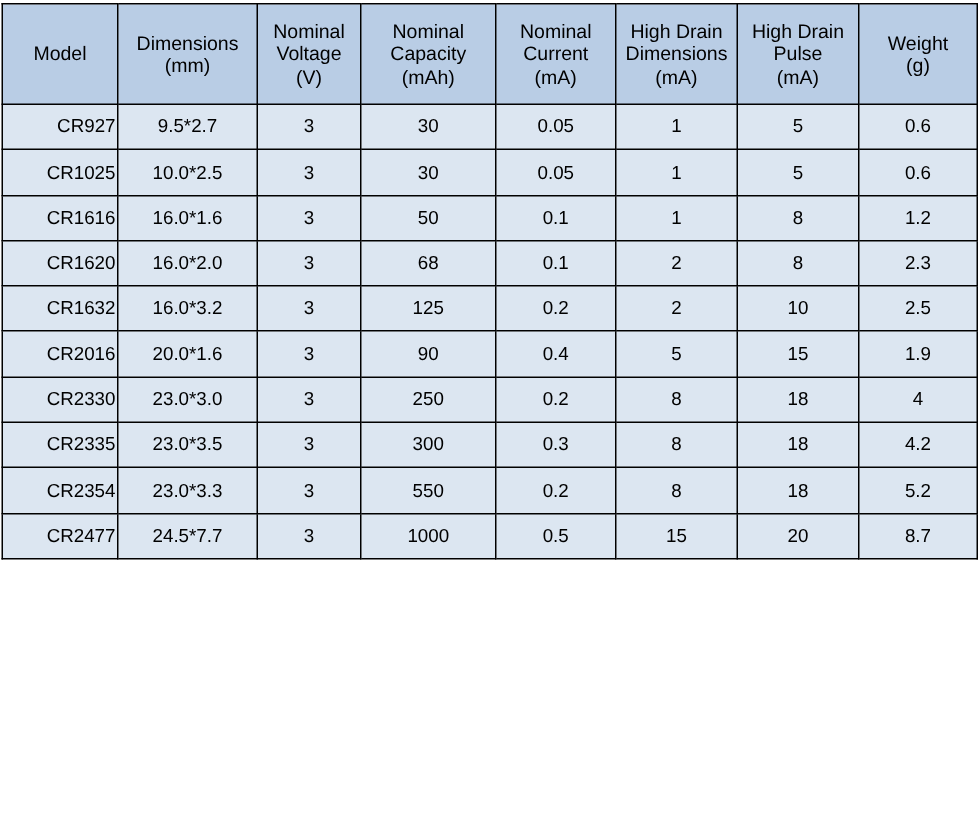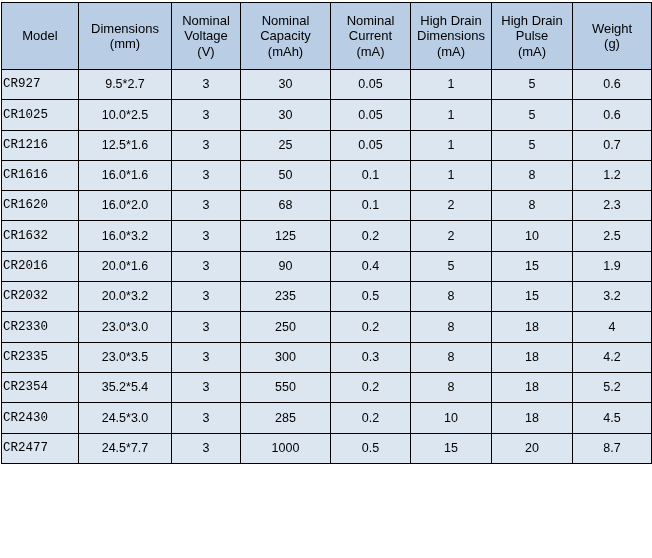--- a/index.html
+++ b/index.html
@@ -34,22 +34,21 @@
     background: #b9cde5;
     height: 62px;
     font-weight: normal;
     font-size: 13px;
   }
   #spec-table tbody td {
     background: #dce6f1;
     height: 25.3px;
   }
   #spec-table tbody td.model-cell {
-    text-align: left;
-    font-family: Liberation Mono, monospace;
+    text-align: right;
   }
   
   col.c0 { width: 77px; }
   col.c1 { width: 93px; }
   col.c2 { width: 69px; }
   col.c3 { width: 90px; }
   col.c4 { width: 80px; }
   col.c5 { width: 81px; }
   col.c6 { width: 81px; }
   col.c7 { width: 79px; }
@@ -95,30 +94,20 @@
         <td class="model-cell">CR1025</td>
         <td>10.0*2.5</td>
         <td>3</td>
         <td>30</td>
         <td>0.05</td>
         <td>1</td>
         <td>5</td>
         <td>0.6</td>
       </tr>
       <tr>
-        <td class="model-cell">CR1216</td>
-        <td>12.5*1.6</td>
-        <td>3</td>
-        <td>25</td>
-        <td>0.05</td>
-        <td>1</td>
-        <td>5</td>
-        <td>0.7</td>
-      </tr>
-      <tr>
         <td class="model-cell">CR1616</td>
         <td>16.0*1.6</td>
         <td>3</td>
         <td>50</td>
         <td>0.1</td>
         <td>1</td>
         <td>8</td>
         <td>1.2</td>
       </tr>
       <tr>
@@ -145,30 +134,20 @@
         <td class="model-cell">CR2016</td>
         <td>20.0*1.6</td>
         <td>3</td>
         <td>90</td>
         <td>0.4</td>
         <td>5</td>
         <td>15</td>
         <td>1.9</td>
       </tr>
       <tr>
-        <td class="model-cell">CR2032</td>
-        <td>20.0*3.2</td>
-        <td>3</td>
-        <td>235</td>
-        <td>0.5</td>
-        <td>8</td>
-        <td>15</td>
-        <td>3.2</td>
-      </tr>
-      <tr>
         <td class="model-cell">CR2330</td>
         <td>23.0*3.0</td>
         <td>3</td>
         <td>250</td>
         <td>0.2</td>
         <td>8</td>
         <td>18</td>
         <td>4</td>
       </tr>
       <tr>
@@ -176,37 +155,27 @@
         <td>23.0*3.5</td>
         <td>3</td>
         <td>300</td>
         <td>0.3</td>
         <td>8</td>
         <td>18</td>
         <td>4.2</td>
       </tr>
       <tr>
         <td class="model-cell">CR2354</td>
-        <td>35.2*5.4</td>
+        <td>23.0*3.3</td>
         <td>3</td>
         <td>550</td>
         <td>0.2</td>
         <td>8</td>
         <td>18</td>
         <td>5.2</td>
-      </tr>
-      <tr>
-        <td class="model-cell">CR2430</td>
-        <td>24.5*3.0</td>
-        <td>3</td>
-        <td>285</td>
-        <td>0.2</td>
-        <td>10</td>
-        <td>18</td>
-        <td>4.5</td>
       </tr>
       <tr>
         <td class="model-cell">CR2477</td>
         <td>24.5*7.7</td>
         <td>3</td>
         <td>1000</td>
         <td>0.5</td>
         <td>15</td>
         <td>20</td>
         <td>8.7</td>

